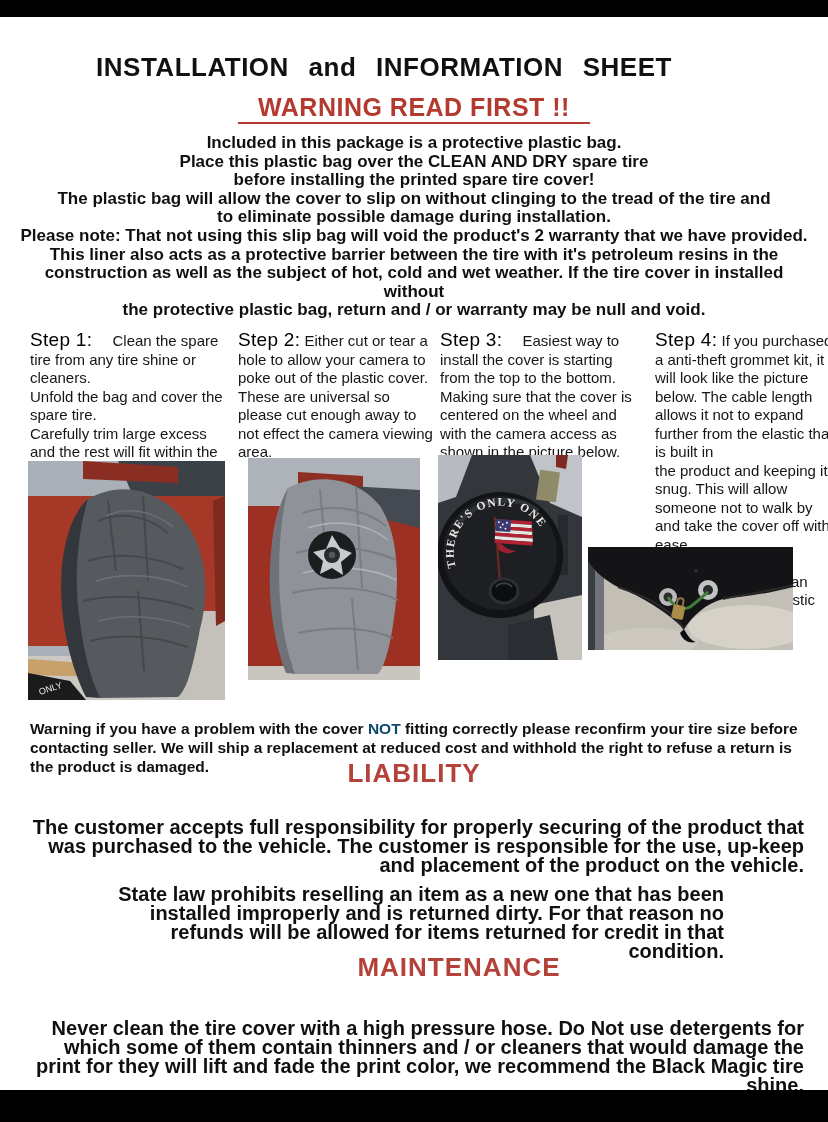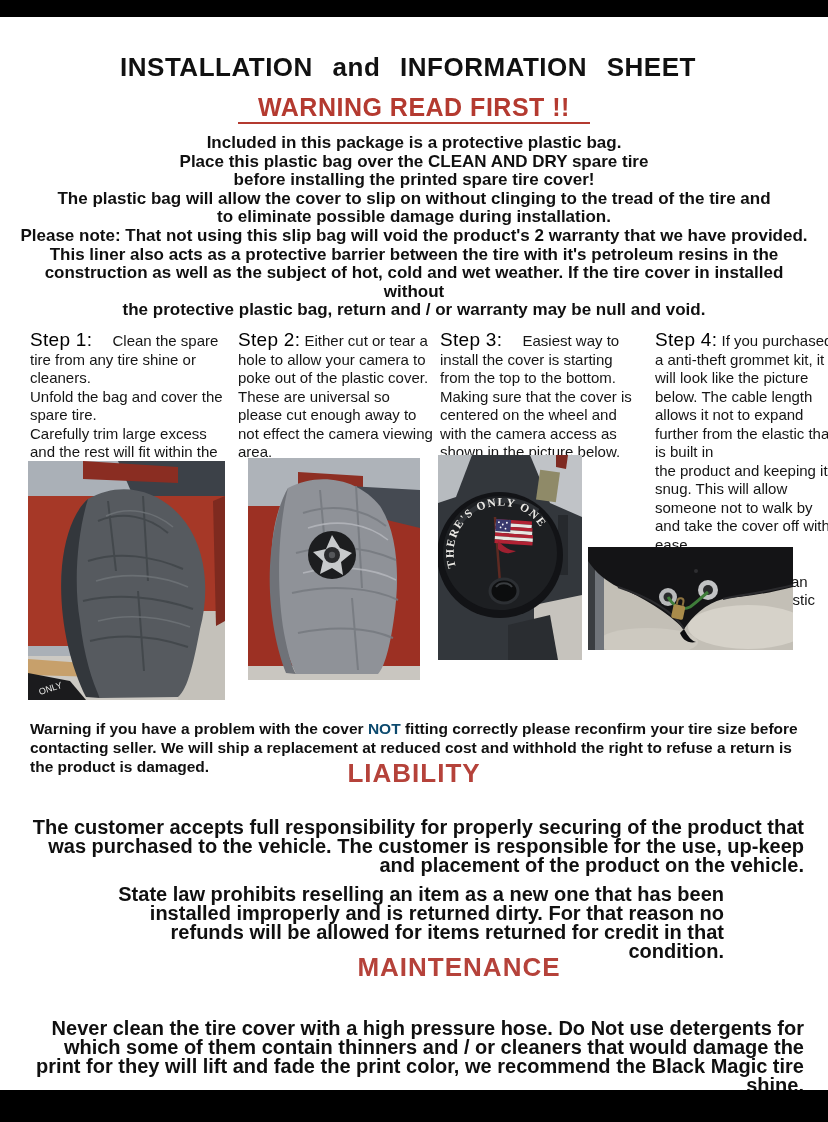--- a/index.html
+++ b/index.html
@@ -6,21 +6,21 @@
   .sheet{
     position:relative;width:828px;height:1122px;background:#ffffff;overflow:hidden;
     font-family:"Liberation Sans","DejaVu Sans",sans-serif;color:#0d0d0d;
   }
   .bar{position:absolute;left:0;width:828px;background:#000000;}
   .bar-top{top:0;height:17px;}
   .bar-bottom{top:1090px;height:32px;}
 
   .title{
     position:absolute;top:52px;left:0;width:768px;text-align:center;
-    font-size:26px;font-weight:bold;letter-spacing:0.5px;word-spacing:12px;color:#111111;padding-left:24px;
+    font-size:26px;font-weight:bold;letter-spacing:0.5px;word-spacing:12px;color:#111111;
   }
   .warn-head{
     position:absolute;top:93px;left:0;width:828px;text-align:center;
     font-size:25px;font-weight:bold;letter-spacing:0.5px;color:#b43a30;
   }
   .warn-head span{border-bottom:2px solid #b43a30;padding:0 20px 1px 20px;}
 
   .intro{
     position:absolute;top:134px;left:14px;width:800px;text-align:center;
     font-size:17px;font-weight:bold;line-height:18.6px;color:#101010;

